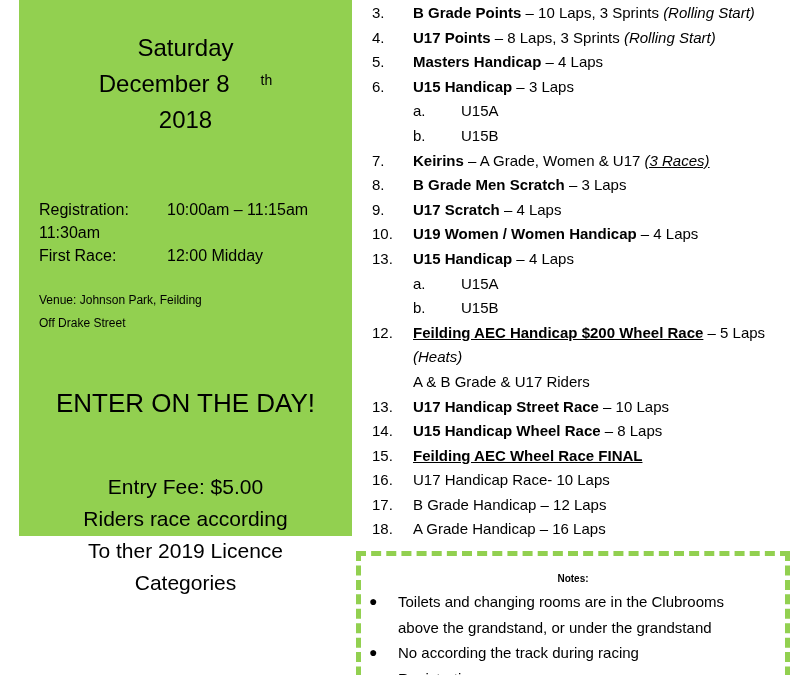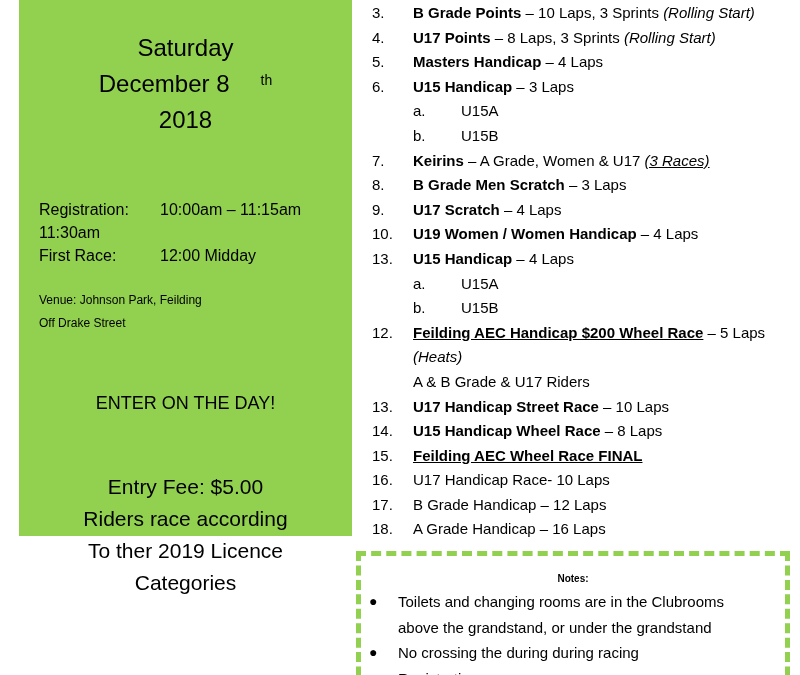--- a/index.html
+++ b/index.html
@@ -11,28 +11,28 @@
       background: #92D050; color: #000000; font-weight: normal;
     }
     .date-block {
       position: absolute; left: 0; top: 30px; width: 333px; text-align: center;
       font-size: 24px; line-height: 36px;
     }
     .date-block sup { font-size: 14px; vertical-align: top; position: relative; top: -4px; margin-left: 31px; }
     .times {
       position: absolute; left: 20px; top: 198px; font-size: 16px; line-height: 23px;
     }
-    .times .row { display: flex; }
+    .times .row { display: flex; gap: 7px; }
     .times .lbl { width: 121px; }
     .venue {
       position: absolute; left: 20px; top: 289px; font-size: 12px; line-height: 23px;
     }
     .enter {
       position: absolute; left: 0; top: 386px; width: 333px; text-align: center;
-      font-size: 18px; line-height: 34px;
+      font-size: 26px; line-height: 34px;
     }
     .fee {
       position: absolute; left: 0; top: 471px; width: 333px; text-align: center;
       font-size: 21px; line-height: 32px;
     }
 
     .schedule {
       position: absolute; left: 372px; top: 1px; width: 420px;
       font-size: 15px; line-height: 24.6px;
     }
@@ -187,20 +187,20 @@
   <ul>
     <li>
       <span class="bullet">●</span>
       <span>
         <div>Toilets and changing rooms are in the Clubrooms</div>
         <div>above the grandstand, or under the grandstand</div>
       </span>
     </li>
     <li>
       <span class="bullet">●</span>
-      <span>No crossing the during during racing</span>
+      <span>No according the track during racing</span>
     </li>
     <li class="clip">
       <span class="bullet"></span>
       <span>Registration</span>
     </li>
   </ul>
 </div>
 
 </body></html>

